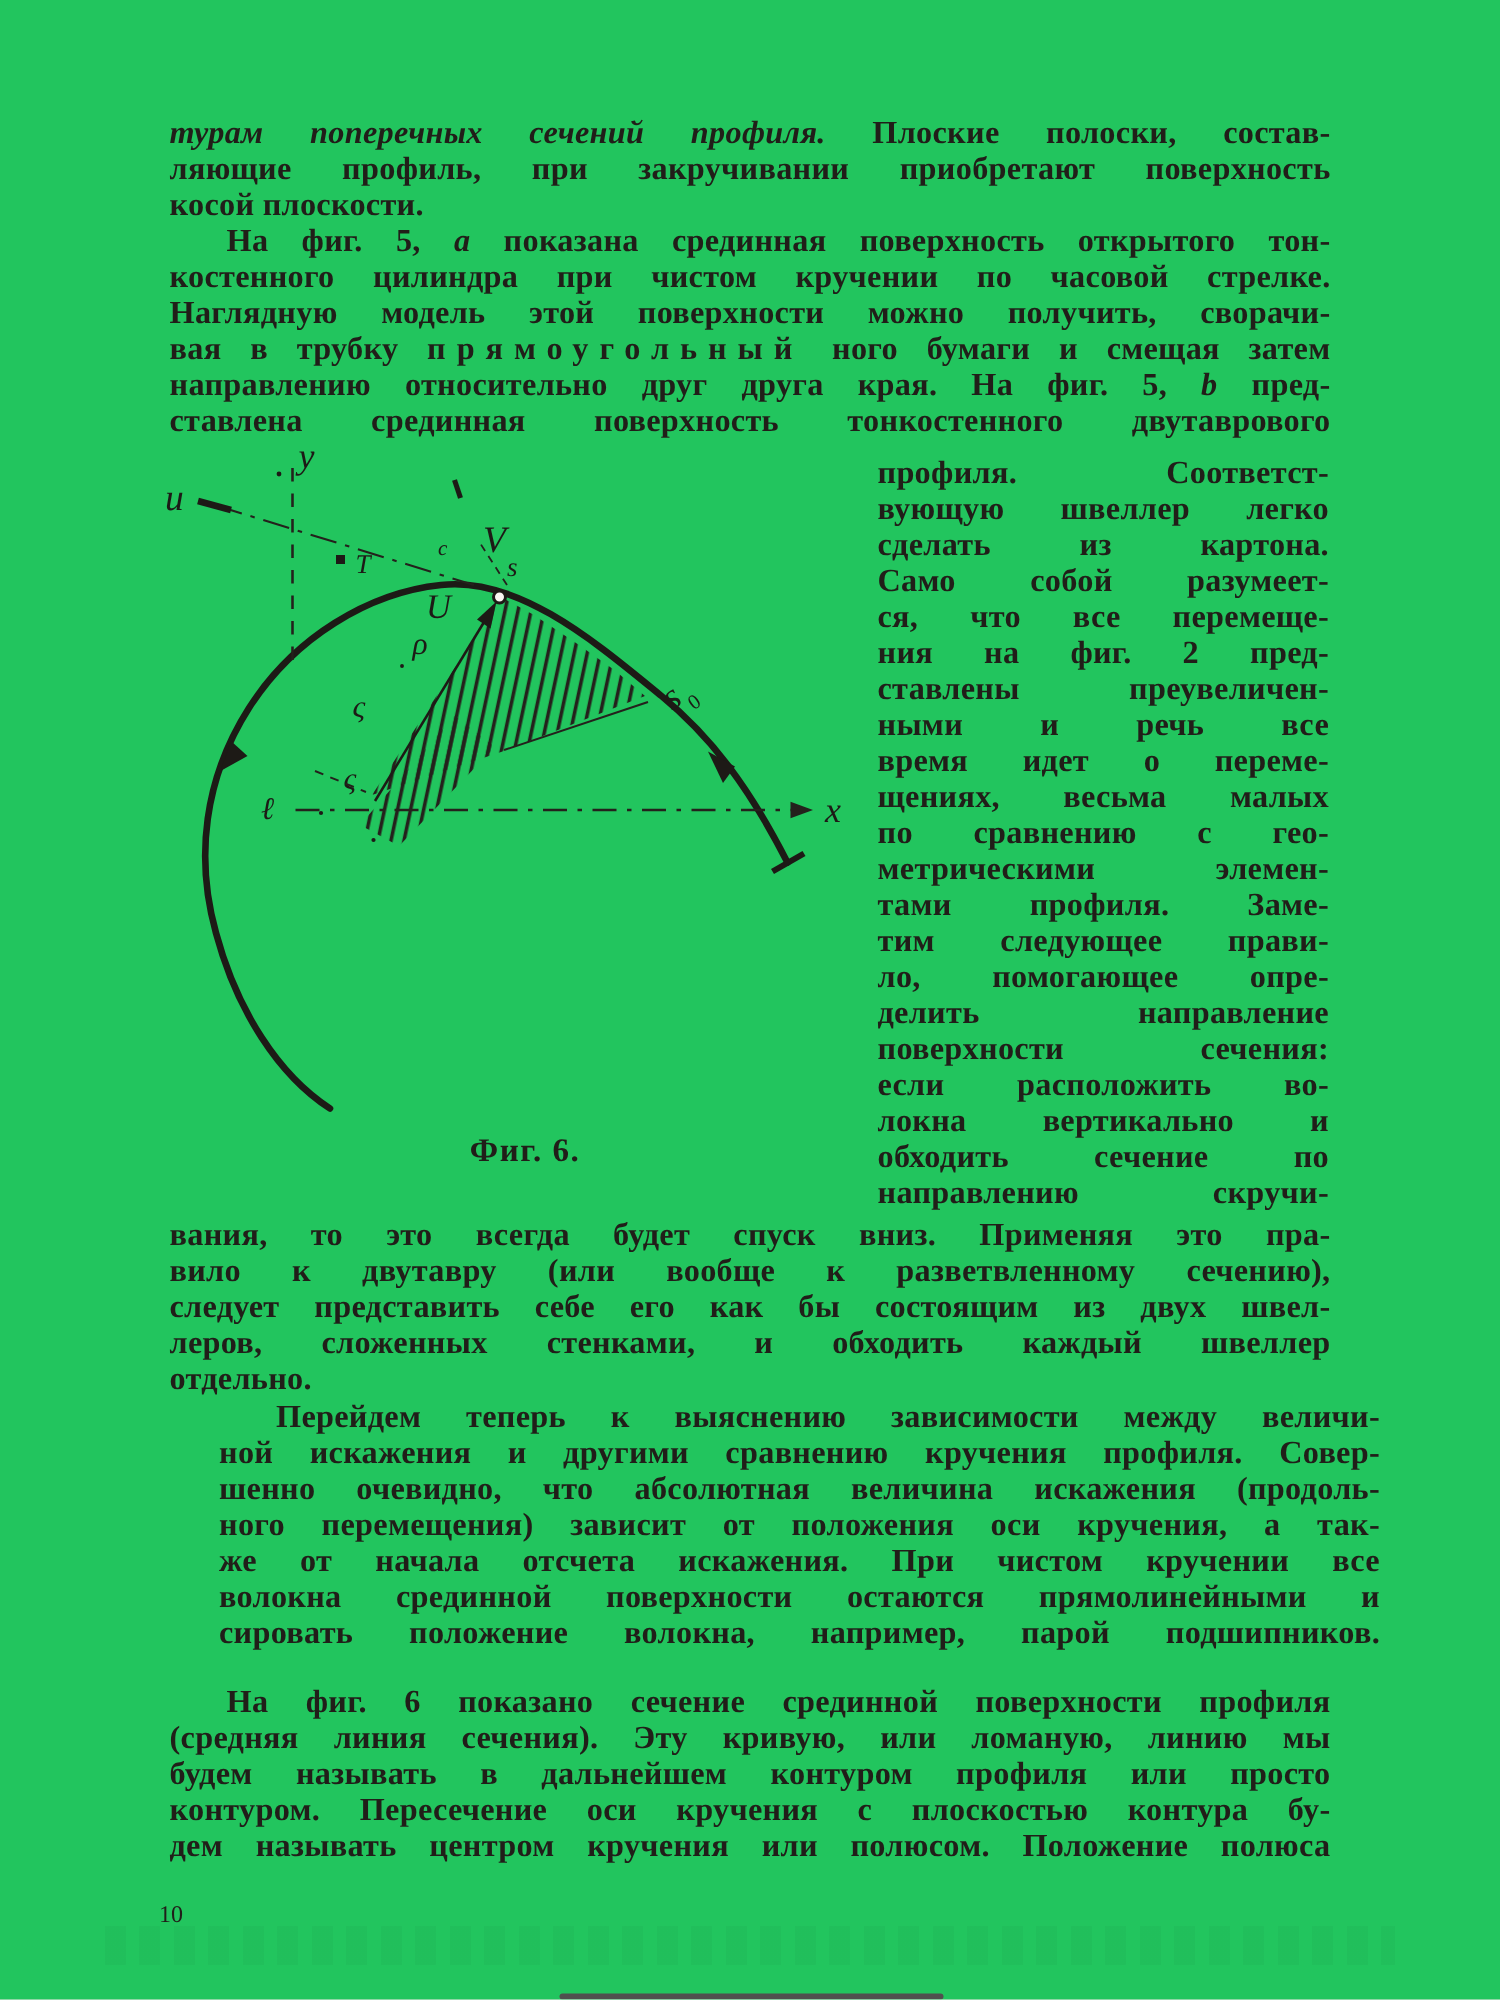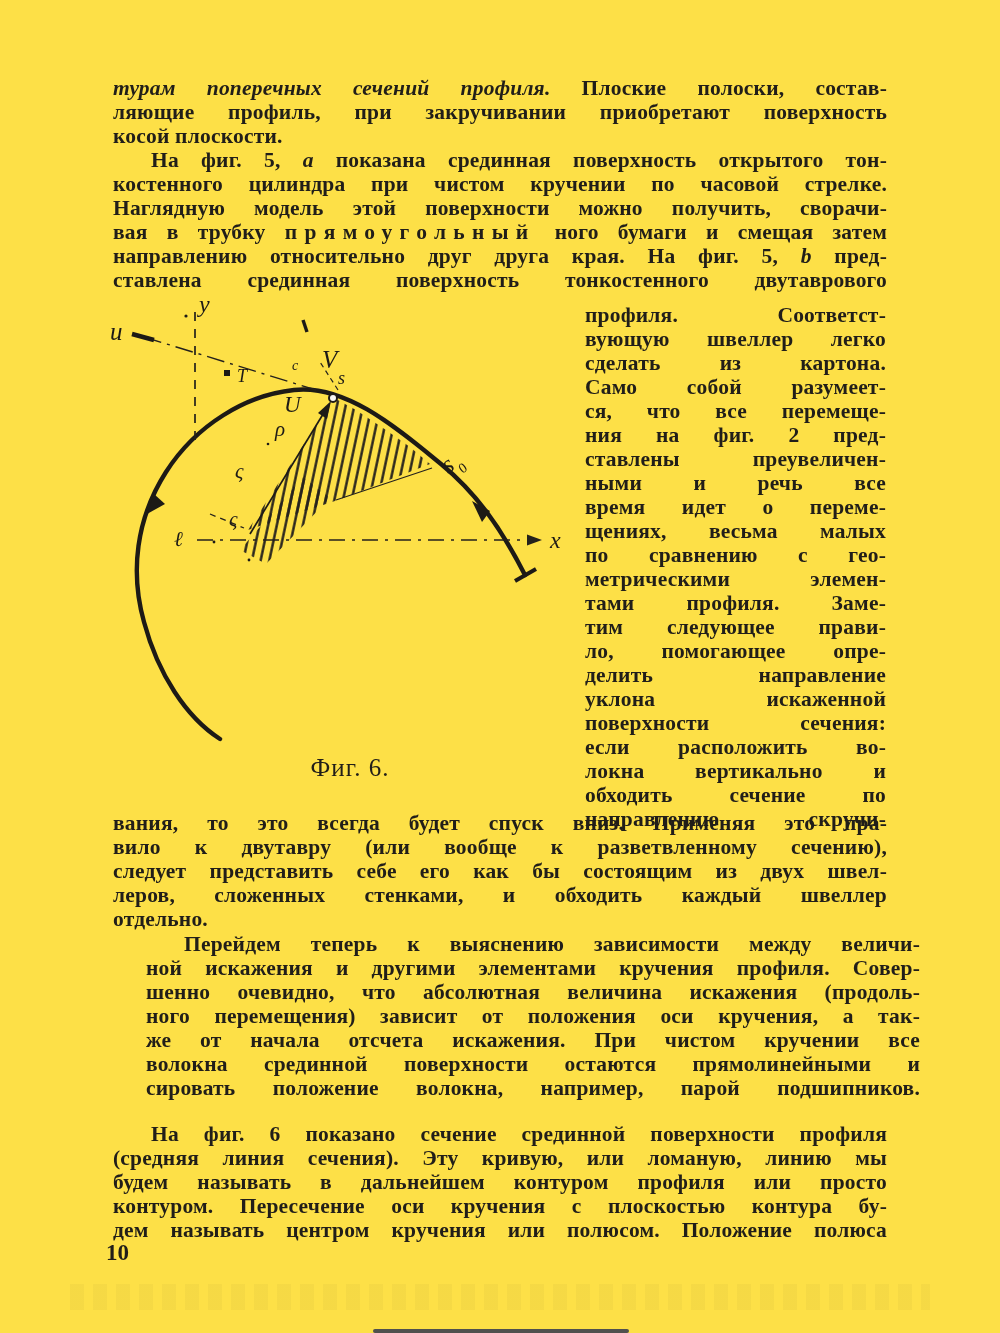--- a/index.html
+++ b/index.html
@@ -1,39 +1,39 @@
 <!DOCTYPE html>
 <html><head>
 <meta charset="utf-8">
 <style>
   html,body{margin:0;padding:0;background:#e8e6e1;}
   .page{
     position:relative;width:1000px;height:1333px;margin:0 auto;
-    background:#fde047;color:#211e19;overflow:hidden;
+    background:#22c55e;color:#211e19;overflow:hidden;
     font-family:"Liberation Serif",serif;
   }
   .tblock{position:absolute;}
   .tline{
     font-size:21.5px;line-height:24px;height:24px;
     font-weight:bold;letter-spacing:0.2px;
     text-align:justify;text-align-last:justify;
     white-space:normal;
   }
   .tline.nj{text-align-last:left;}
   .tline.ind{text-indent:38px;}
   .tline .i{font-style:italic;}
   .tline .bi{font-style:italic;font-weight:bold;}
   .tline .sp{letter-spacing:0.34em;}
   .caption{
     position:absolute;left:240px;top:754px;width:220px;
-    text-align:center;font-size:25px;font-weight:normal;letter-spacing:1px;
+    text-align:center;font-size:22px;font-weight:bold;letter-spacing:1px;
   }
   .pagenum{
-    position:absolute;left:106px;top:1240px;
-    font-size:23px;font-weight:bold;
+    position:absolute;left:106px;top:1268px;
+    font-size:16px;font-weight:normal;
   }
   .figwrap{position:absolute;left:98px;top:292px;width:482px;height:462px;}
   svg text{font-family:"Liberation Serif",serif;fill:#1d1a16;}
   .ghost{
     position:absolute;left:70px;top:1284px;width:860px;height:26px;
     background:repeating-linear-gradient(90deg,#000 0 14px,transparent 14px 23px);
     opacity:0.03;
   }
   .edge-artifact{
     position:absolute;left:373px;top:1329px;width:256px;height:4px;
@@ -134,39 +134,38 @@
       <div class="tline"><span>ставлены преувеличен-</span></div>
       <div class="tline"><span>ными и речь все</span></div>
       <div class="tline"><span>время идет о переме-</span></div>
       <div class="tline"><span>щениях, весьма малых</span></div>
       <div class="tline"><span>по сравнению с гео-</span></div>
       <div class="tline"><span>метрическими элемен-</span></div>
       <div class="tline"><span>тами профиля. Заме-</span></div>
       <div class="tline"><span>тим следующее прави-</span></div>
       <div class="tline"><span>ло, помогающее опре-</span></div>
       <div class="tline"><span>делить направление</span></div>
-      <div class="tline"><span>уклона искаженной</span></div>
       <div class="tline"><span>поверхности сечения:</span></div>
       <div class="tline"><span>если расположить во-</span></div>
       <div class="tline"><span>локна вертикально и</span></div>
       <div class="tline"><span>обходить сечение по</span></div>
       <div class="tline"><span>направлению скручи-</span></div>
     </div>
 
   <div class="tblock" style="left:113px;top:811px;width:774px;">
       <div class="tline"><span>вания, то это всегда будет спуск вниз. Применяя это пра-</span></div>
       <div class="tline"><span>вило к двутавру (или вообще к разветвленному сечению),</span></div>
       <div class="tline"><span>следует представить себе его как бы состоящим из двух швел-</span></div>
       <div class="tline"><span>леров, сложенных стенками, и обходить каждый швеллер</span></div>
       <div class="tline nj"><span>отдельно.</span></div>
     </div>
 
   <div class="tblock" style="left:113px;top:932px;width:774px;margin-left:33px;">
       <div class="tline ind"><span>Перейдем теперь к выяснению зависимости между величи-</span></div>
-      <div class="tline"><span>ной искажения и другими элементами кручения профиля. Совер-</span></div>
+      <div class="tline"><span>ной искажения и другими сравнению кручения профиля. Совер-</span></div>
       <div class="tline"><span>шенно очевидно, что абсолютная величина искажения (продоль-</span></div>
       <div class="tline"><span>ного перемещения) зависит от положения оси кручения, а так-</span></div>
       <div class="tline"><span>же от начала отсчета искажения. При чистом кручении все</span></div>
       <div class="tline"><span>волокна срединной поверхности остаются прямолинейными и</span></div>
       <div class="tline"><span>сировать положение волокна, например, парой подшипников.</span></div>
     </div>
 
   <div class="tblock" style="left:113px;top:1122px;width:774px;">
       <div class="tline ind"><span>На фиг. 6 показано сечение срединной поверхности профиля</span></div>
       <div class="tline"><span>(средняя линия сечения). Эту кривую, или ломаную, линию мы</span></div>

